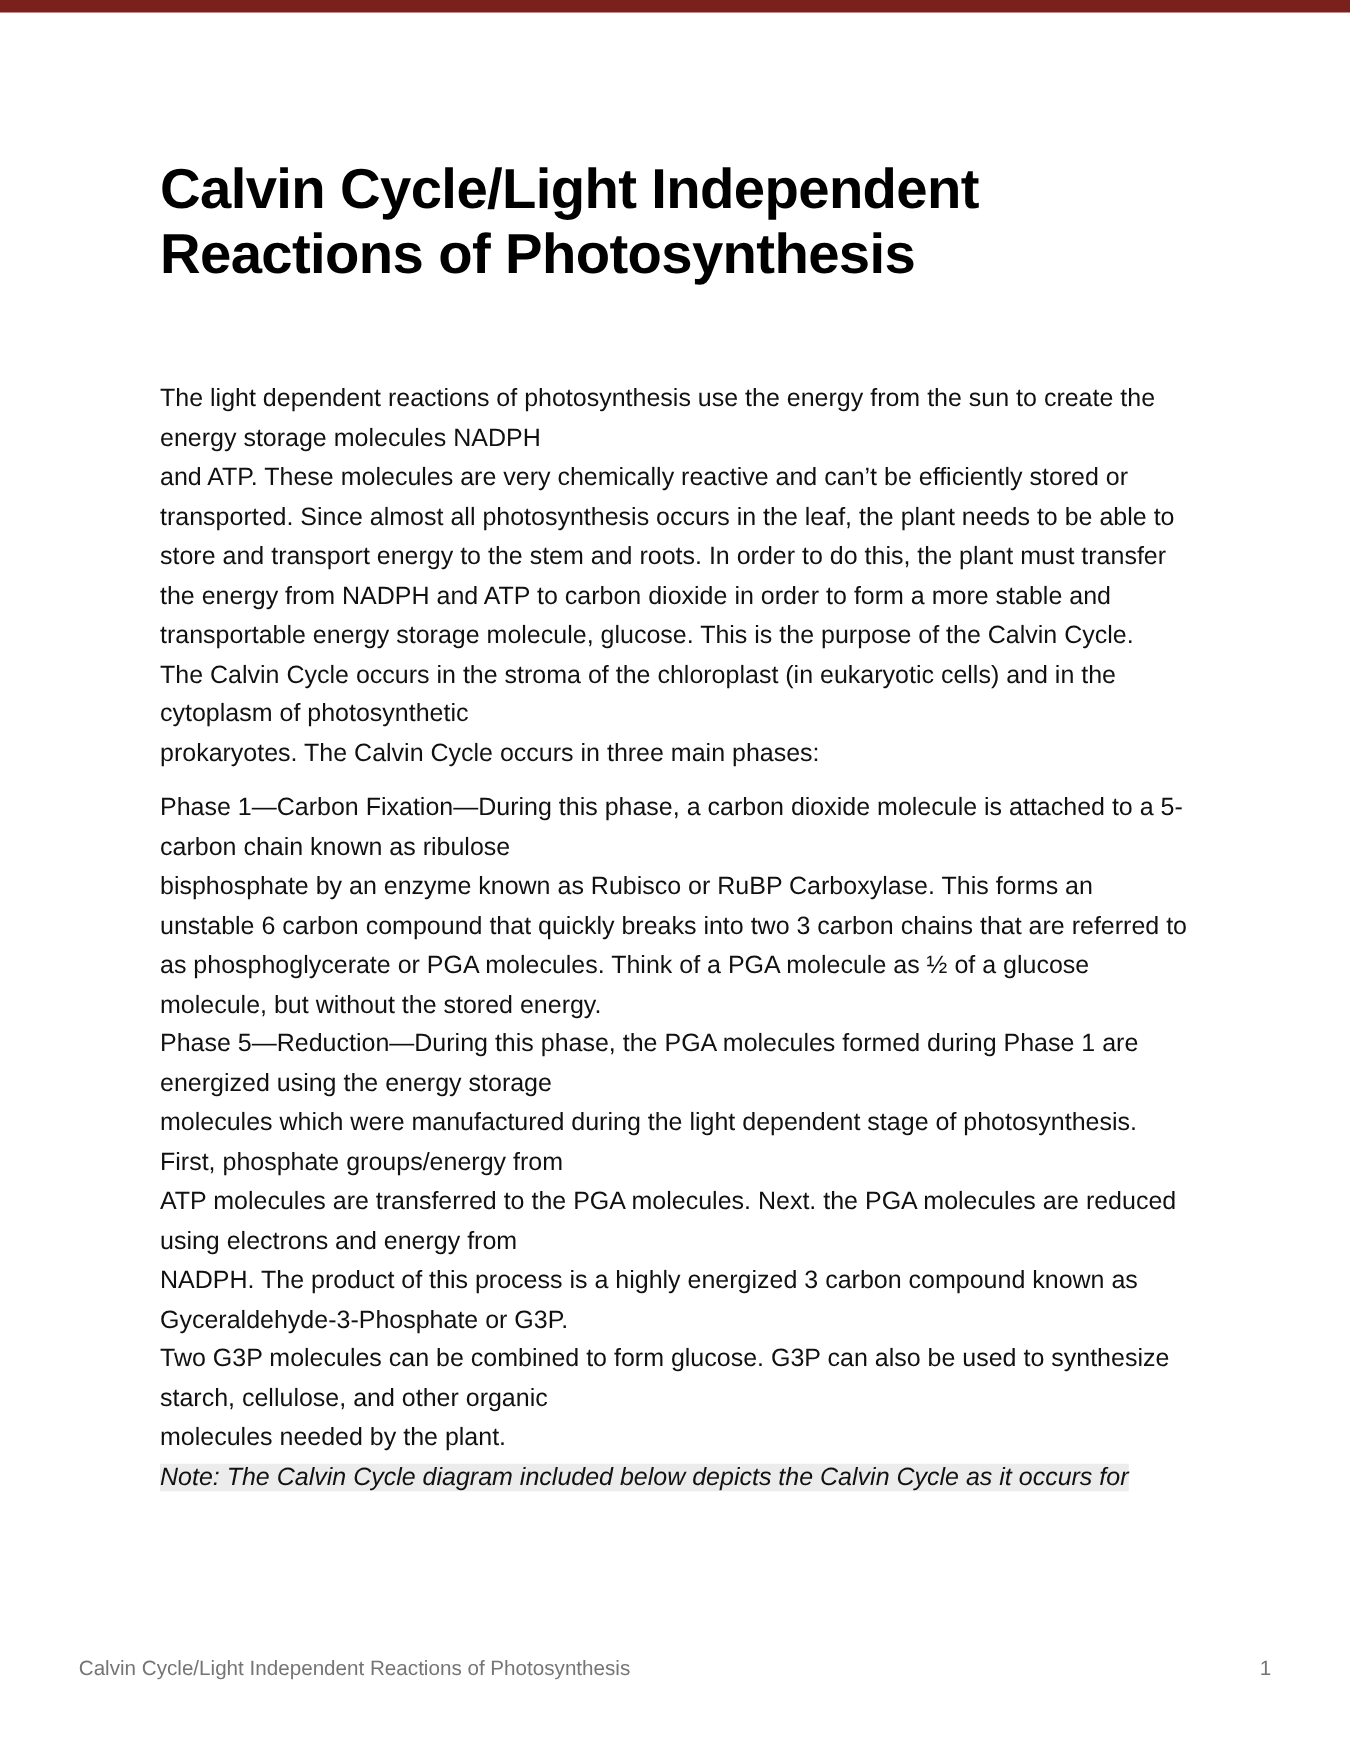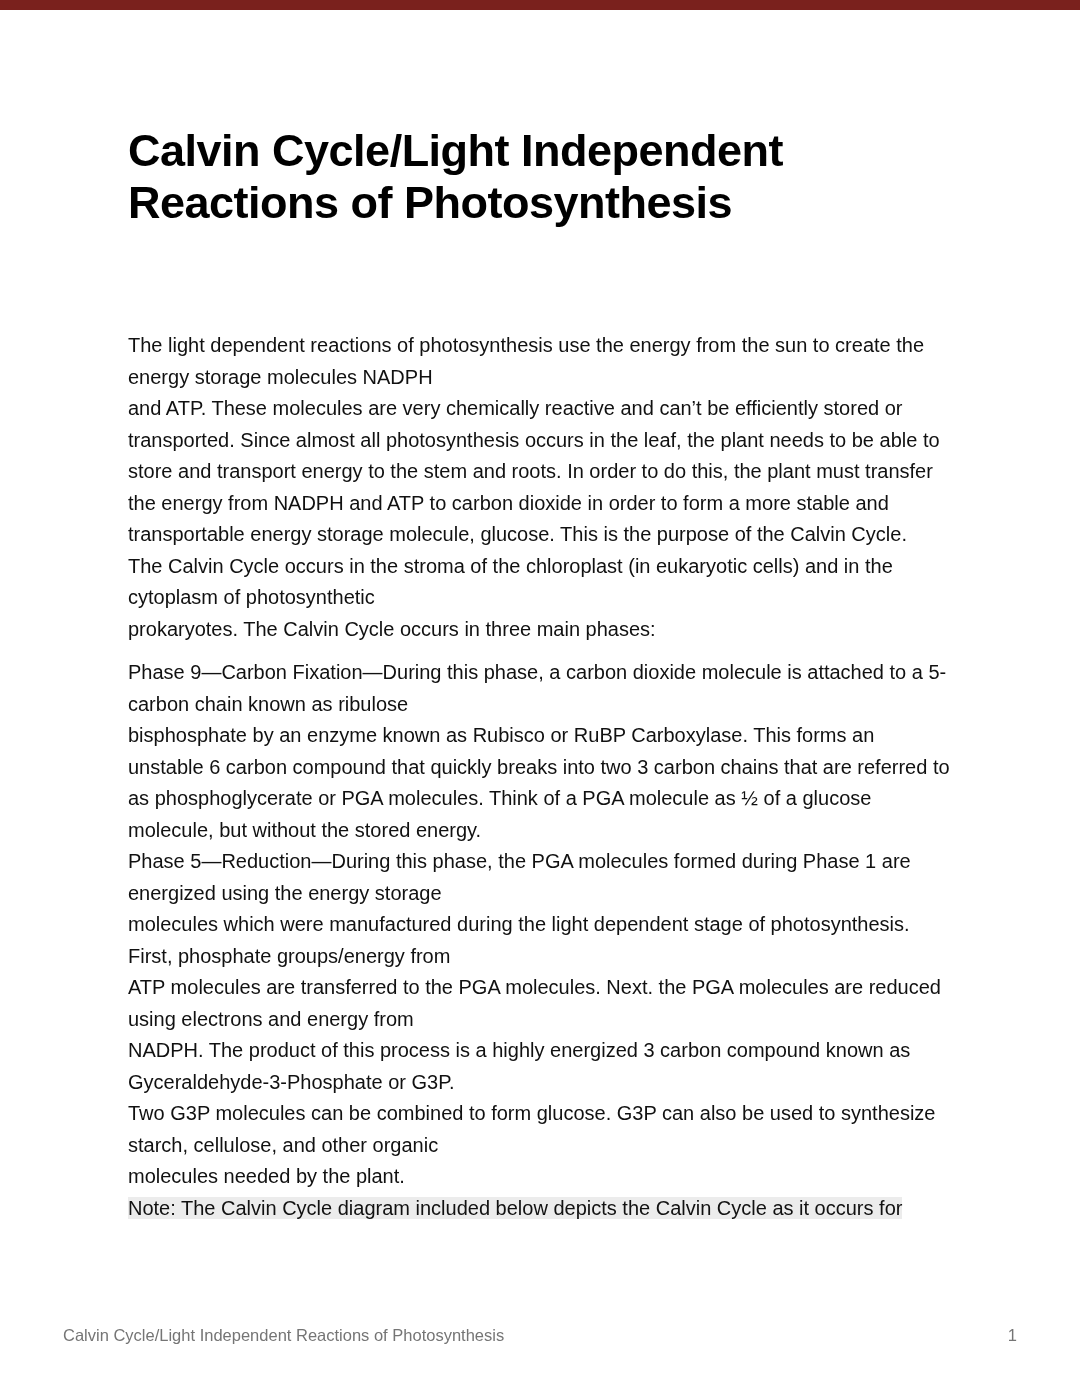--- a/index.html
+++ b/index.html
@@ -28,30 +28,30 @@
   }
   .doc-title {
     margin: 115px 0 0 0;
     font-size: 45px;
     line-height: 1.16;
     font-weight: 700;
     color: #000000;
     letter-spacing: -0.5px;
   }
   .body-text {
-    margin-top: 101px;
+    margin-top: 75px;
     font-size: 20px;
     line-height: 31.5px;
   }
   .para {
     margin: 0 0 12px 0;
     white-space: pre-wrap;
   }
   .run-bold { font-weight: 400; }
-  .run-italic { }
+  .run-italic { font-style: italic; }
   .run-highlight { background: var(--highlight, #ececec); }
   .footer {
     position: absolute;
     left: 63px;
     right: 63px;
     bottom: 52px;
     display: flex;
     justify-content: space-between;
     align-items: baseline;
     font-size: 16.5px;
@@ -64,21 +64,21 @@
 <div class="top-bar"></div>
 
 <div class="page-content">
   <h1 class="doc-title">Calvin Cycle/Light Independent Reactions of Photosynthesis</h1>
 
   <div class="body-text">
     <p class="para"><span>The light dependent reactions of photosynthesis use the energy from the sun to create the energy storage molecules NADPH
 and ATP. These molecules are very chemically reactive and can’t be efficiently stored or transported. Since almost all photosynthesis occurs in the leaf, the plant needs to be able to store and transport energy to the stem and roots. In order to do this, the plant must transfer the energy from NADPH and ATP to carbon dioxide in order to form a more stable and transportable energy storage molecule, </span><span class="run-bold">glucose</span><span>. This is the purpose of the Calvin Cycle.
 The Calvin Cycle occurs in the stroma of the chloroplast (in eukaryotic cells) and in the cytoplasm of photosynthetic
 prokaryotes. The Calvin Cycle occurs in three main phases:</span></p>
-    <p class="para"><span class="run-bold">Phase 9—Carbon Fixation</span><span>—During this phase, a carbon dioxide molecule is attached to a 5-carbon chain known as ribulose
+    <p class="para"><span class="run-bold">Phase 1—Carbon Fixation</span><span>—During this phase, a carbon dioxide molecule is attached to a 5-carbon chain known as ribulose
 bisphosphate by an enzyme known as Rubisco or RuBP Carboxylase. This forms an unstable 6 carbon compound that quickly breaks into two 3 carbon chains that are referred to as phosphoglycerate or PGA molecules. Think of a PGA molecule as ½ of a glucose molecule, but without the stored energy.
 </span><span class="run-bold">Phase 5—Reduction</span><span>—During this phase, the PGA molecules formed during Phase 1 are energized using the energy storage
 molecules which were manufactured during the light dependent stage of photosynthesis. First, phosphate groups/energy from
 ATP molecules are transferred to the PGA molecules. Next. the PGA molecules are reduced using electrons and energy from
 NADPH. The product of this process is a highly energized 3 carbon compound known as Gyceraldehyde-3-Phosphate or G3P.
 Two G3P molecules can be combined to form glucose. G3P can also be used to synthesize starch, cellulose, and other organic
 molecules needed by the plant.
 </span><span class="run-italic run-highlight">Note: The Calvin Cycle diagram included below depicts the Calvin Cycle as it occurs for</span></p>
   </div>
 </div>

